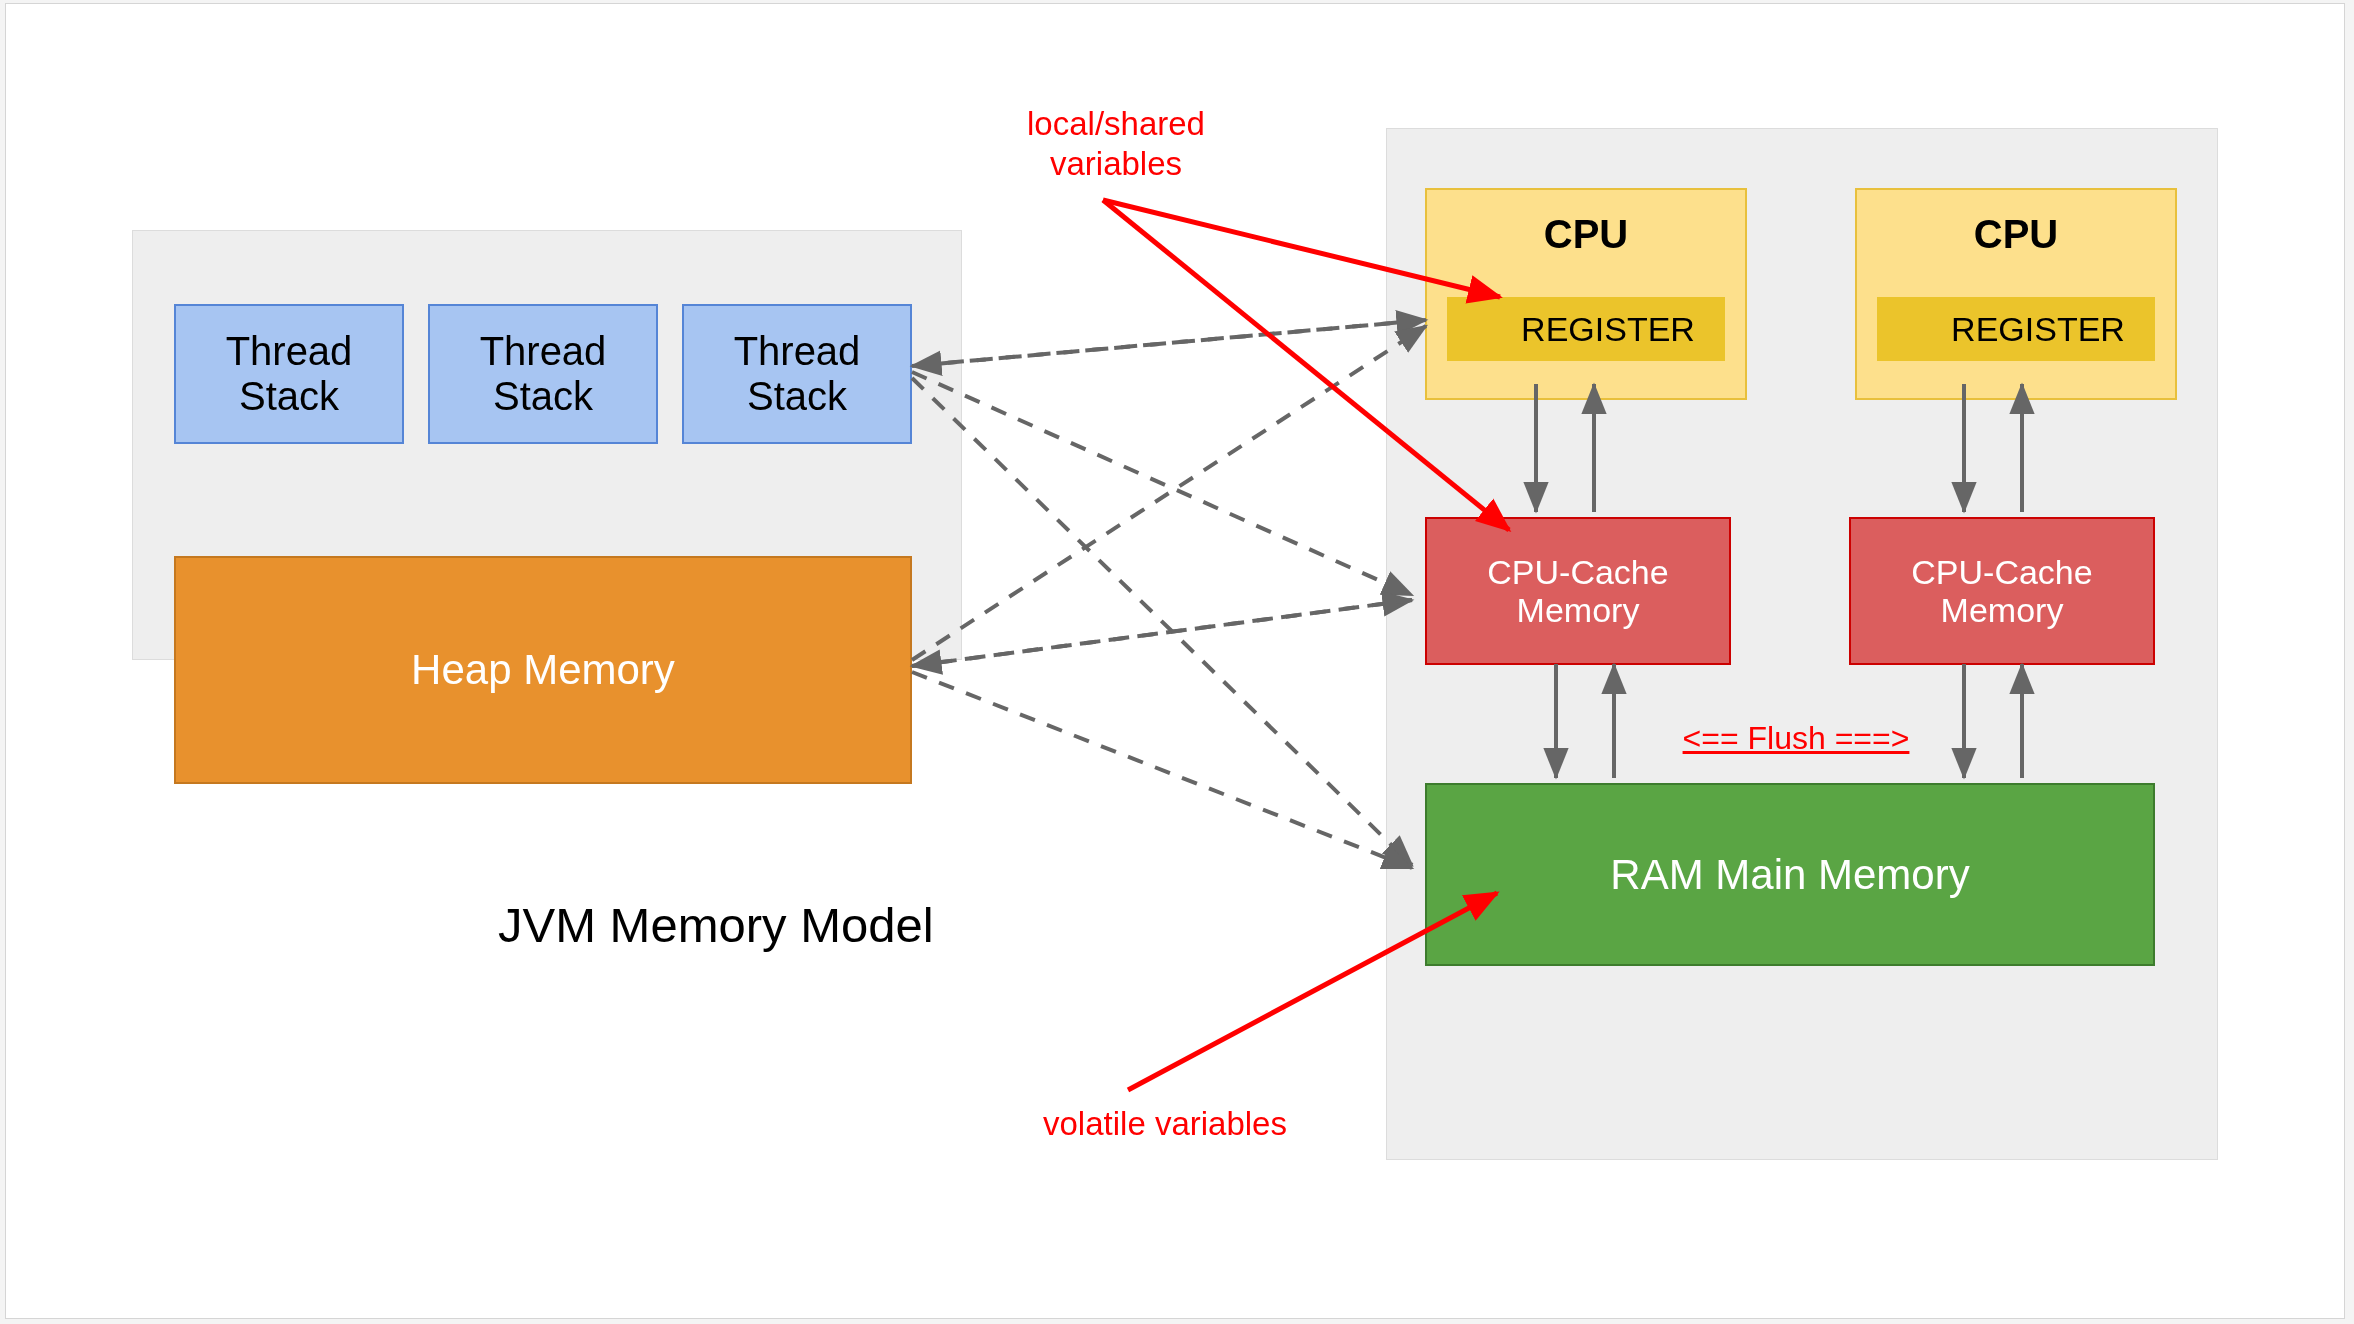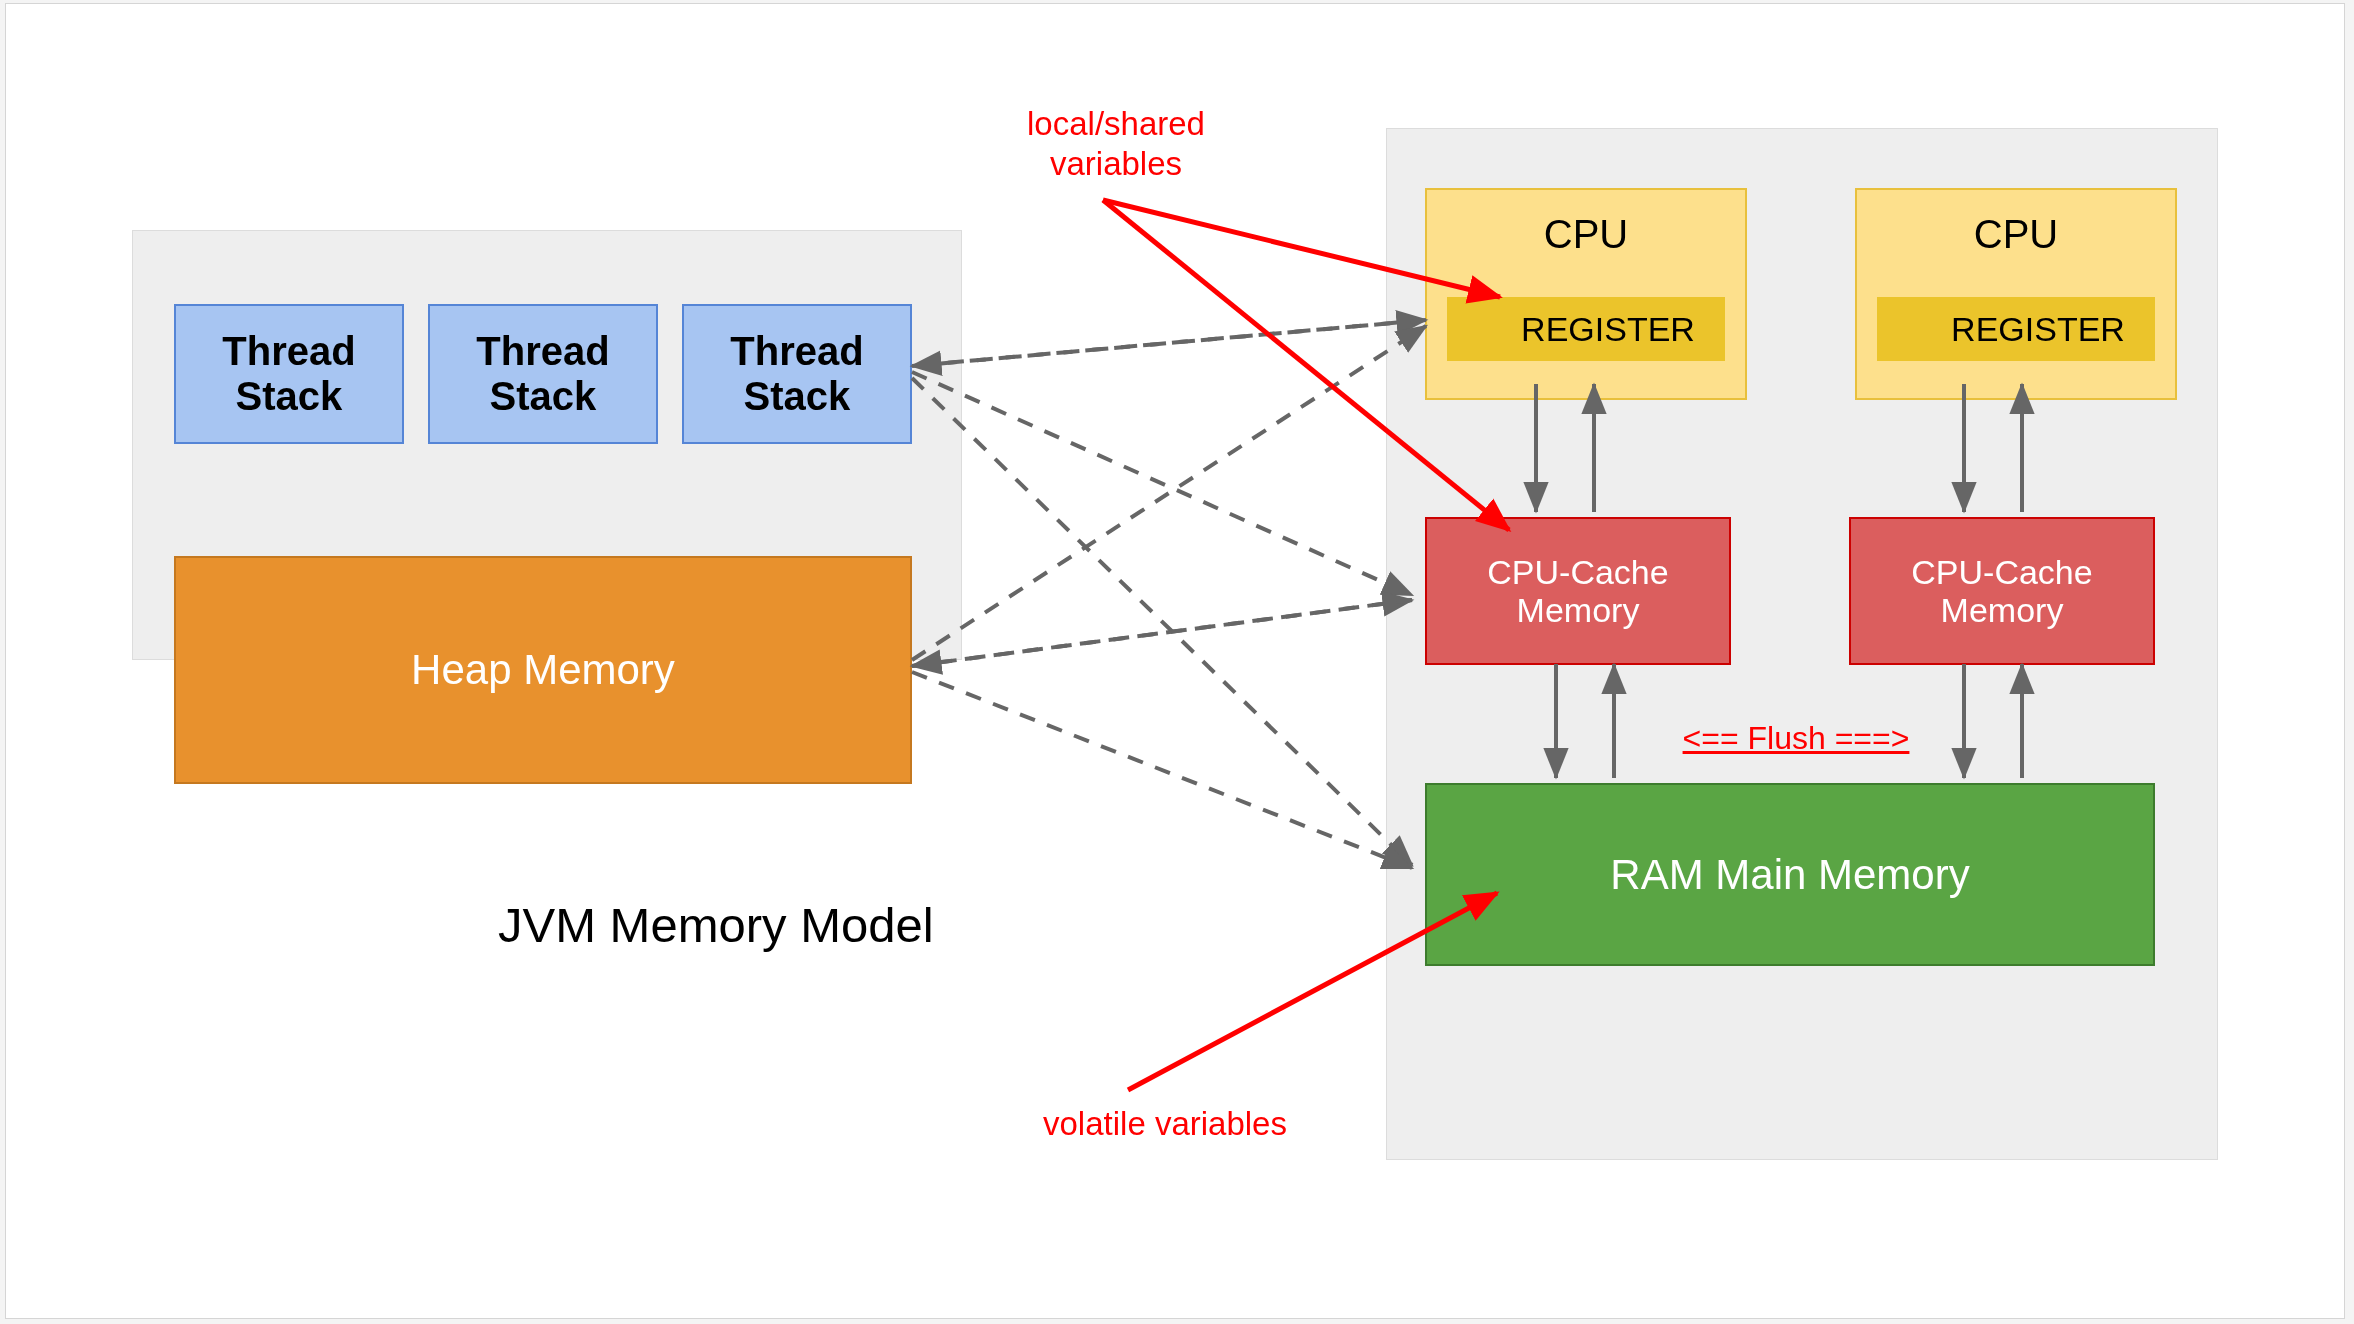--- a/index.html
+++ b/index.html
@@ -48,35 +48,35 @@
     align-items: center;
     justify-content: center;
     text-align: center;
     line-height: 1.12;
   }
   .thread-stack {
     background: #a7c5f2;
     border: 2px solid #5585d6;
     color: #000000;
     font-size: 40px;
-    font-weight: bold;
   }
   .heap {
     background: #e8912d;
     border: 2px solid #c5781f;
     color: #ffffff;
     font-size: 42px;
   }
   .cpu {
     background: #fde08c;
     border: 2px solid #e8c03c;
     color: #000000;
     font-size: 40px;
     align-items: flex-start;
     padding-top: 22px;
+    font-weight: bold;
   }
   .register {
     background: #ebc42b;
     color: #000000;
     font-size: 34px;
     padding-left: 44px;
   }
   .cache {
     background: #db5e5e;
     border: 2px solid #cc0000;

